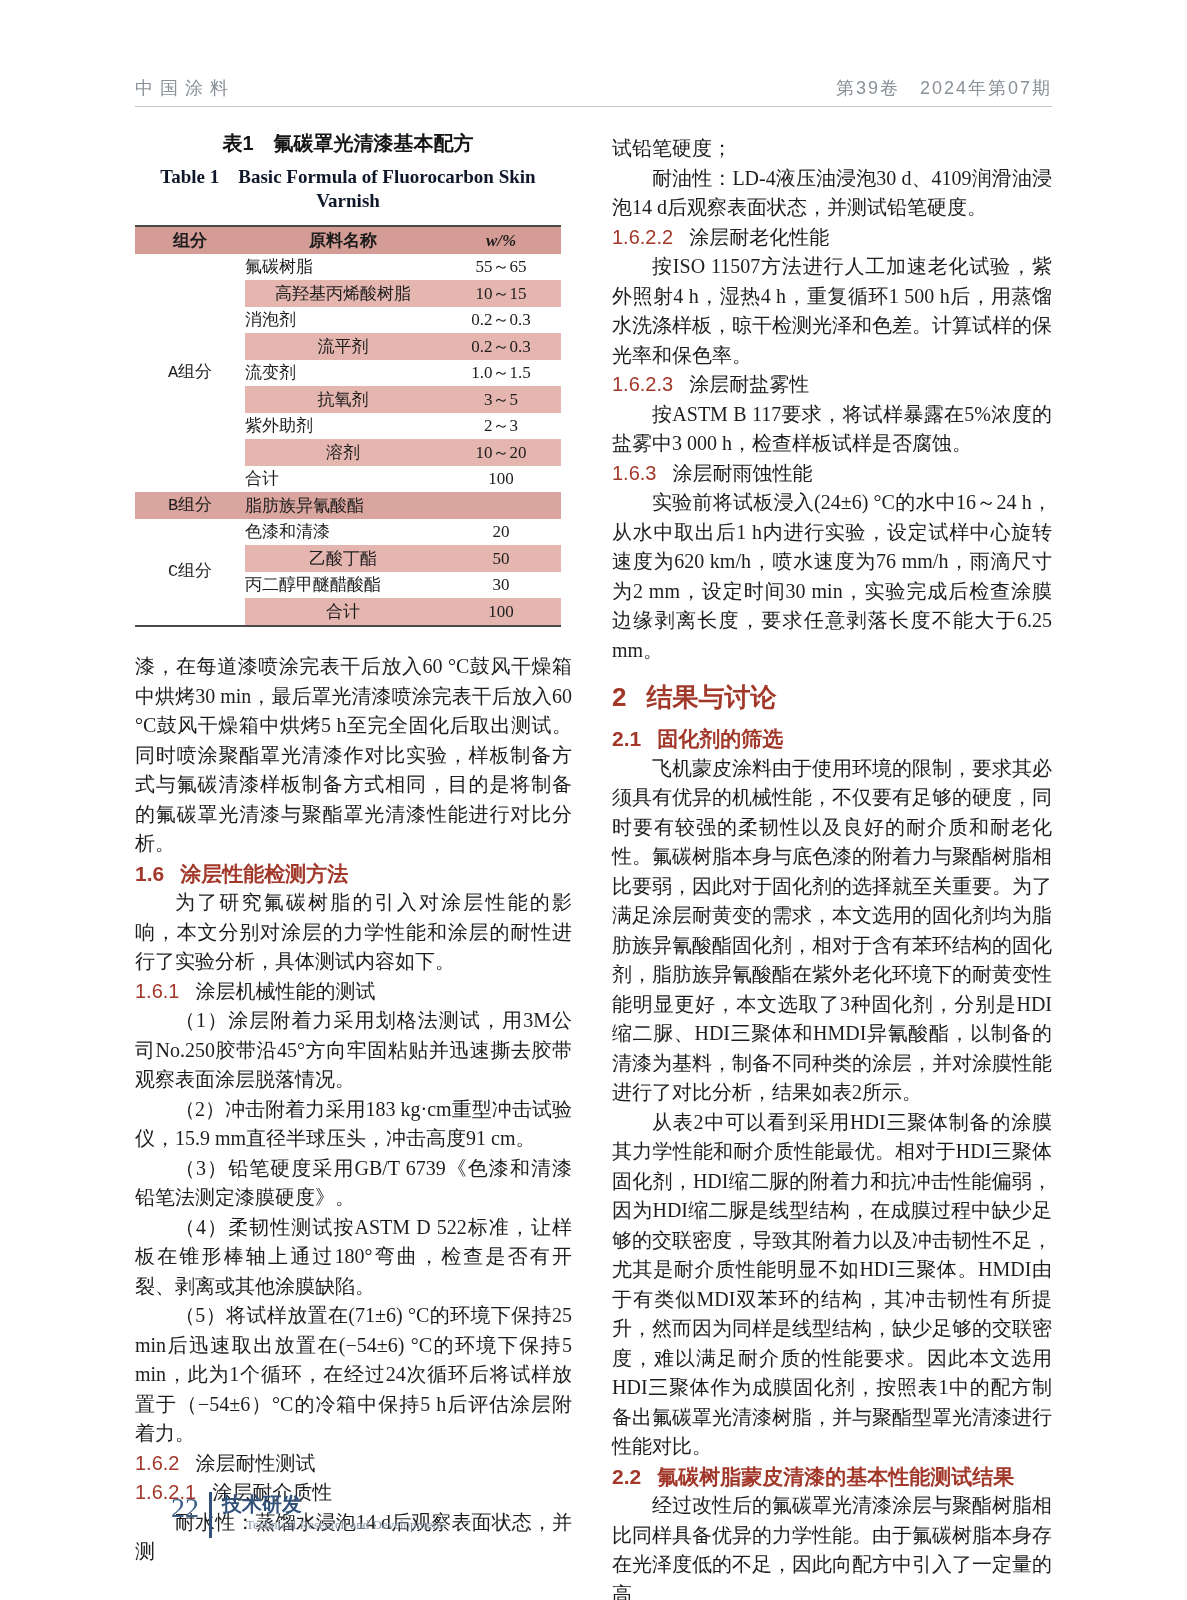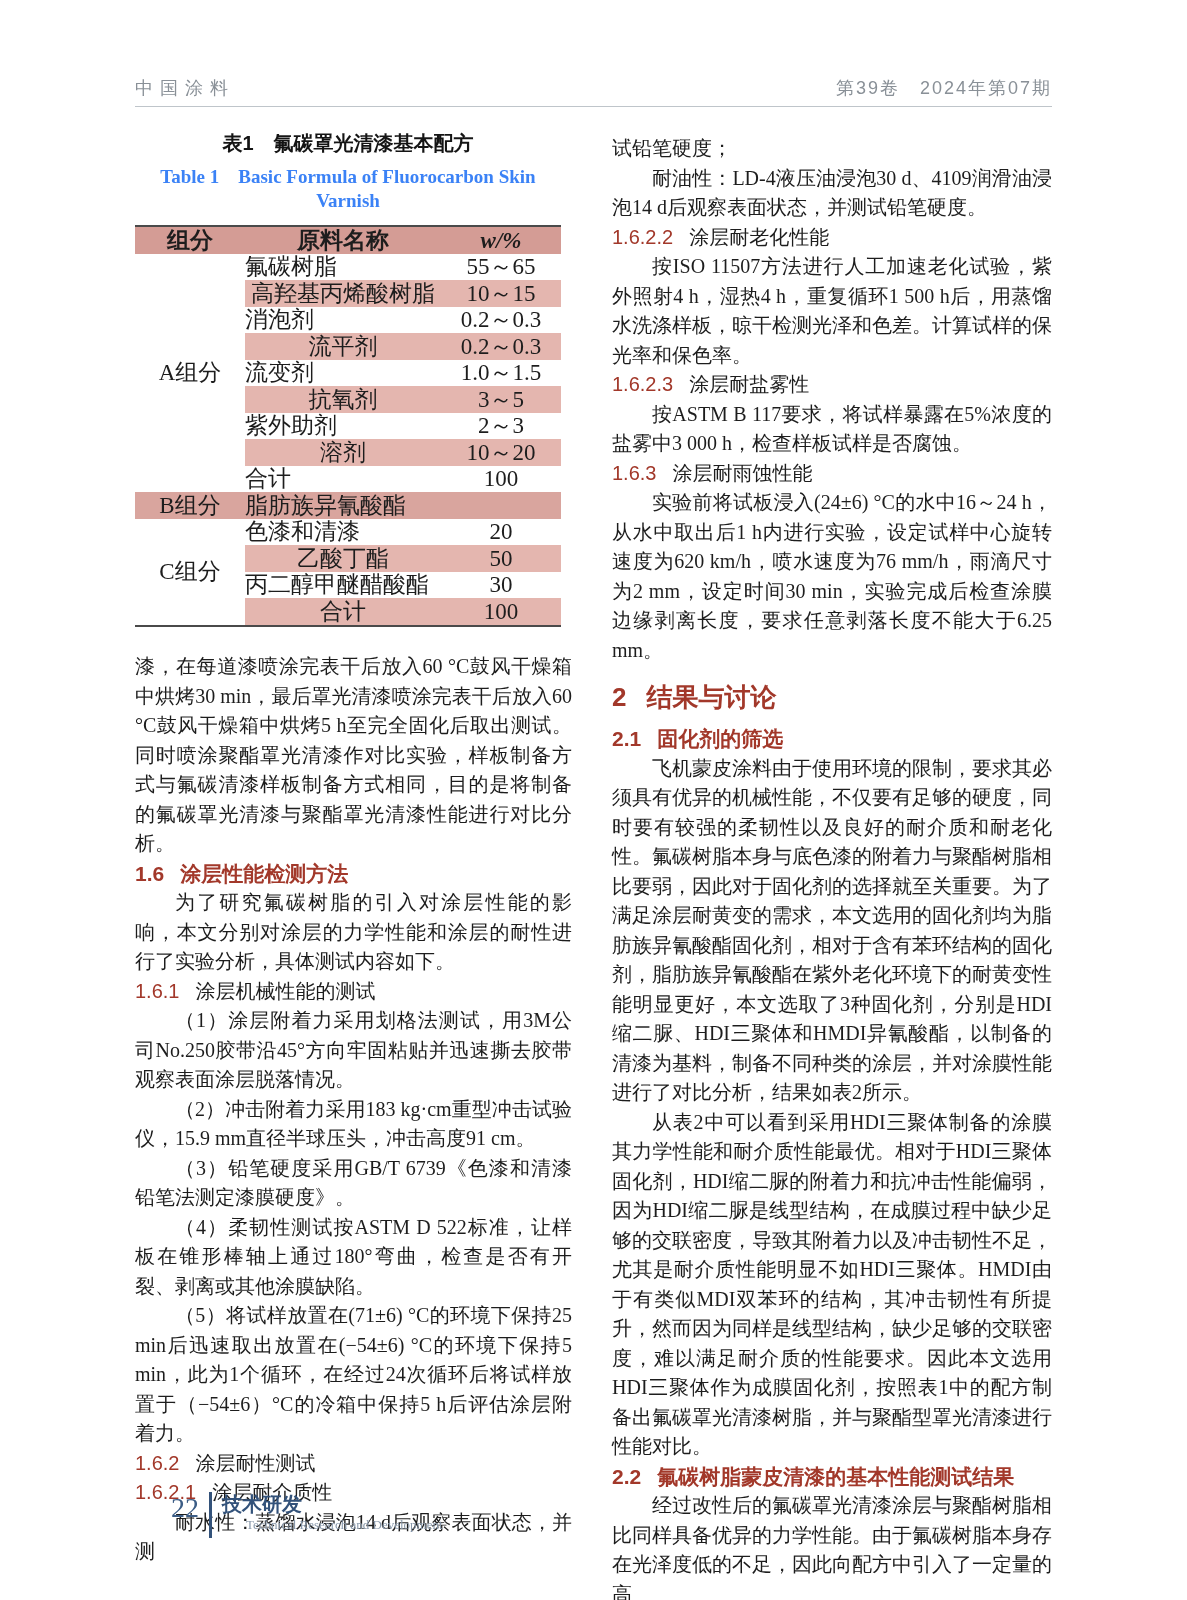--- a/index.html
+++ b/index.html
@@ -7,28 +7,28 @@
     position:relative;width:1187px;height:1600px;background:#ffffff;overflow:hidden;
     font-family:"Liberation Serif","DejaVu Serif",serif;color:#1d1d1d;
   }
   
   .runhead-left{position:absolute;left:135px;top:76px;font-size:18px;color:#899097;letter-spacing:7px;font-family:"Liberation Sans","DejaVu Sans",sans-serif;}
   .runhead-right{position:absolute;right:135px;top:76px;font-size:18px;color:#899097;letter-spacing:2px;font-family:"Liberation Sans","DejaVu Sans",sans-serif;}
   .runhead-rule{position:absolute;left:135px;right:135px;top:106px;height:1px;background:#bfc5ca;}
   
   .table-area{position:absolute;left:135px;top:130px;width:426px;}
   .tbl-title-cn{text-align:center;font-family:Liberation Sans, sans-serif;font-weight:bold;font-size:20px;color:#141414;}
-  .tbl-title-en{text-align:center;font-weight:bold;font-size:19px;margin-top:7px;color:#3b82f6;}
+  .tbl-title-en{text-align:center;font-weight:bold;font-size:19px;margin-top:7px;color:#0f172a;}
   table.formula{width:100%;border-collapse:collapse;margin-top:13px;border-top:2px solid #4a4a4a;border-bottom:2px solid #4a4a4a;table-layout:fixed;}
-  table.formula th,table.formula td{padding:0;height:26.5px;font-size:23px;font-weight:normal;line-height:1;vertical-align:middle;}
+  table.formula th,table.formula td{padding:0;height:26.5px;font-size:17px;font-weight:normal;line-height:1;vertical-align:middle;}
   col.c1{width:110px;} col.c2{width:196px;} col.c3{width:120px;}
   tr.head-row th{background:#d49c95;font-weight:bold;}
   th.hcomp,th.hname{text-align:center;}
   th.hval{text-align:center;font-style:italic;}
-  td.group{text-align:center;}
+  td.group{text-align:center;font-family:Liberation Mono, monospace;}
   td.name{text-align:left;padding-left:32px;}
   td.val{text-align:center;}
   tr.stripe td.name,tr.stripe td.val{background:#e4b6af;text-align:center;}
   tr.stripe-all td{background:#d9a59e;}
   
   .col{position:absolute;font-size:20px;line-height:29.5px;text-align:justify;}
   .col-left{left:135px;top:652px;width:437px;}
   .col-right{left:612px;top:134px;width:440px;}
   .col p{margin:0;text-indent:2em;}
   .col p.cont{text-indent:0;}

